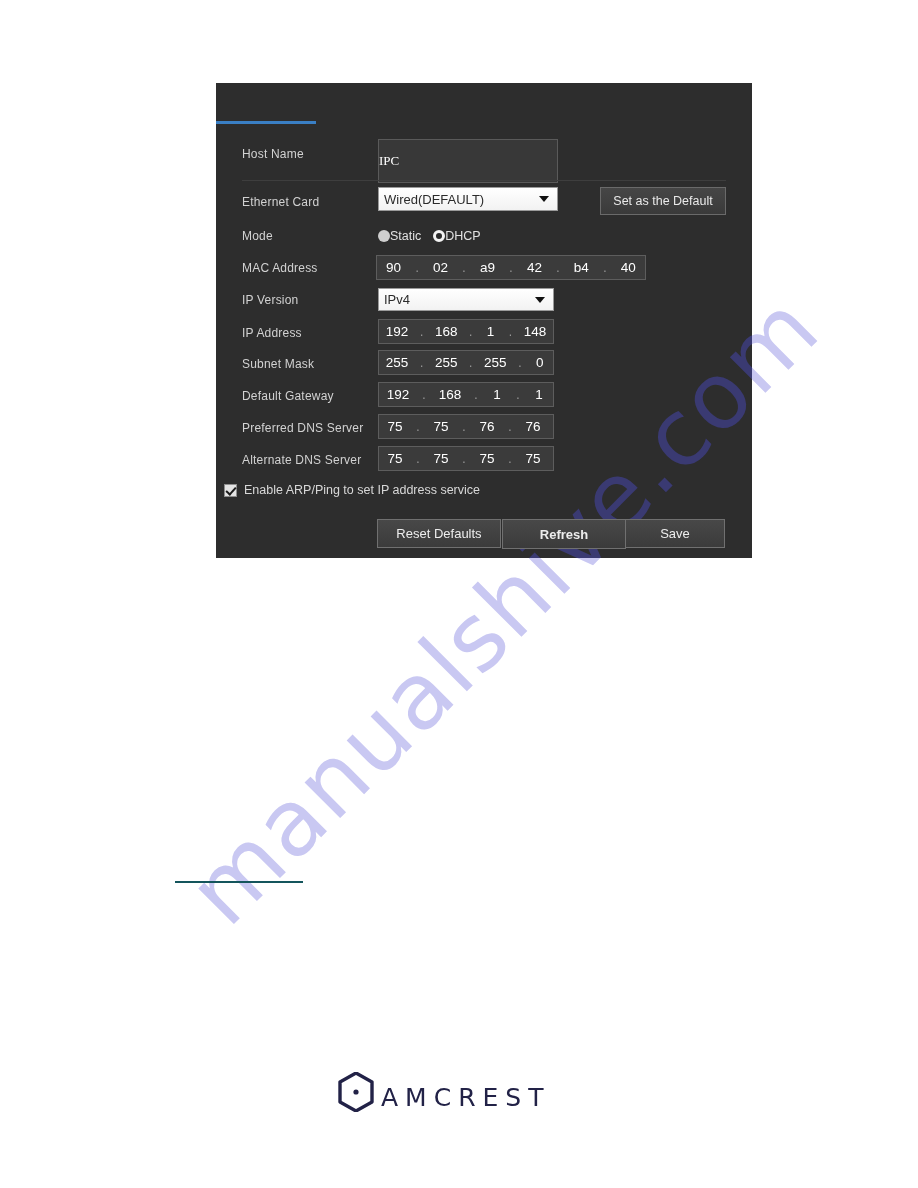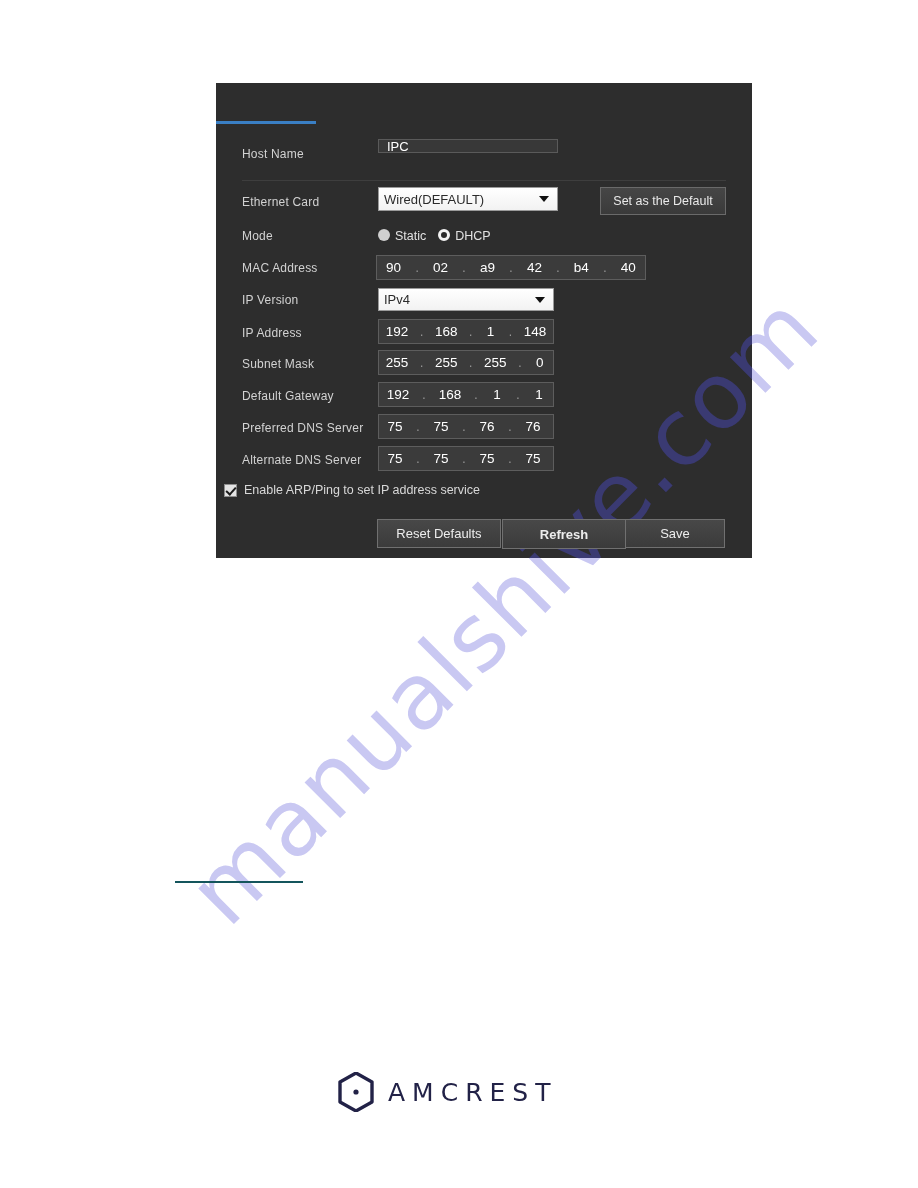--- a/index.html
+++ b/index.html
@@ -130,22 +130,22 @@
     border: 1px solid #5a5a5a;
     color: #ffffff;
     font-size: 13px;
     display: flex;
     align-items: center;
   }
   #host-name-input {
     left: 162px;
     top: 0;
     width: 180px;
-    height: 14px;
-    padding-left: 8px;
+    height: 44px;
+    font-family: Liberation Serif, serif;
   }
 
   
   .light-select {
     position: absolute;
     box-sizing: border-box;
     background: linear-gradient(#ffffff, #f2f2f2);
     border: 1px solid #9a9a9a;
     color: #2b2b2b;
     font-size: 13px;
@@ -203,22 +203,21 @@
     position: absolute;
     left: 162px;
     top: 50%;
     transform: translateY(-50%);
     display: flex;
     align-items: center;
     gap: 4px;
   }
   .radio-item {
     display: flex;
-    align-items: flex-start;
-    gap: 5px;
+    align-items: center;
     margin-right: 8px;
   }
   .radio-dot {
     width: 12px; height: 12px;
     border-radius: 50%;
     box-sizing: border-box;
   }
   .radio-dot.off {
     background: #cfcfcf;
   }
@@ -312,22 +311,22 @@
     background: #14555c;
     z-index: 4;
   }
 
   
   #amcrest-logo {
     position: absolute;
     left: 338px;
     top: 1072px;
     display: flex;
-    align-items: center;
-    gap: 14px;
+    align-items: flex-end;
+    gap: 7px;
     z-index: 4;
   }
   #amcrest-wordmark {
     font-family: "DejaVu Sans", sans-serif;
     font-size: 25px;
     letter-spacing: 7px;
     color: #222247;
     font-weight: 500;
   }
 </style>

